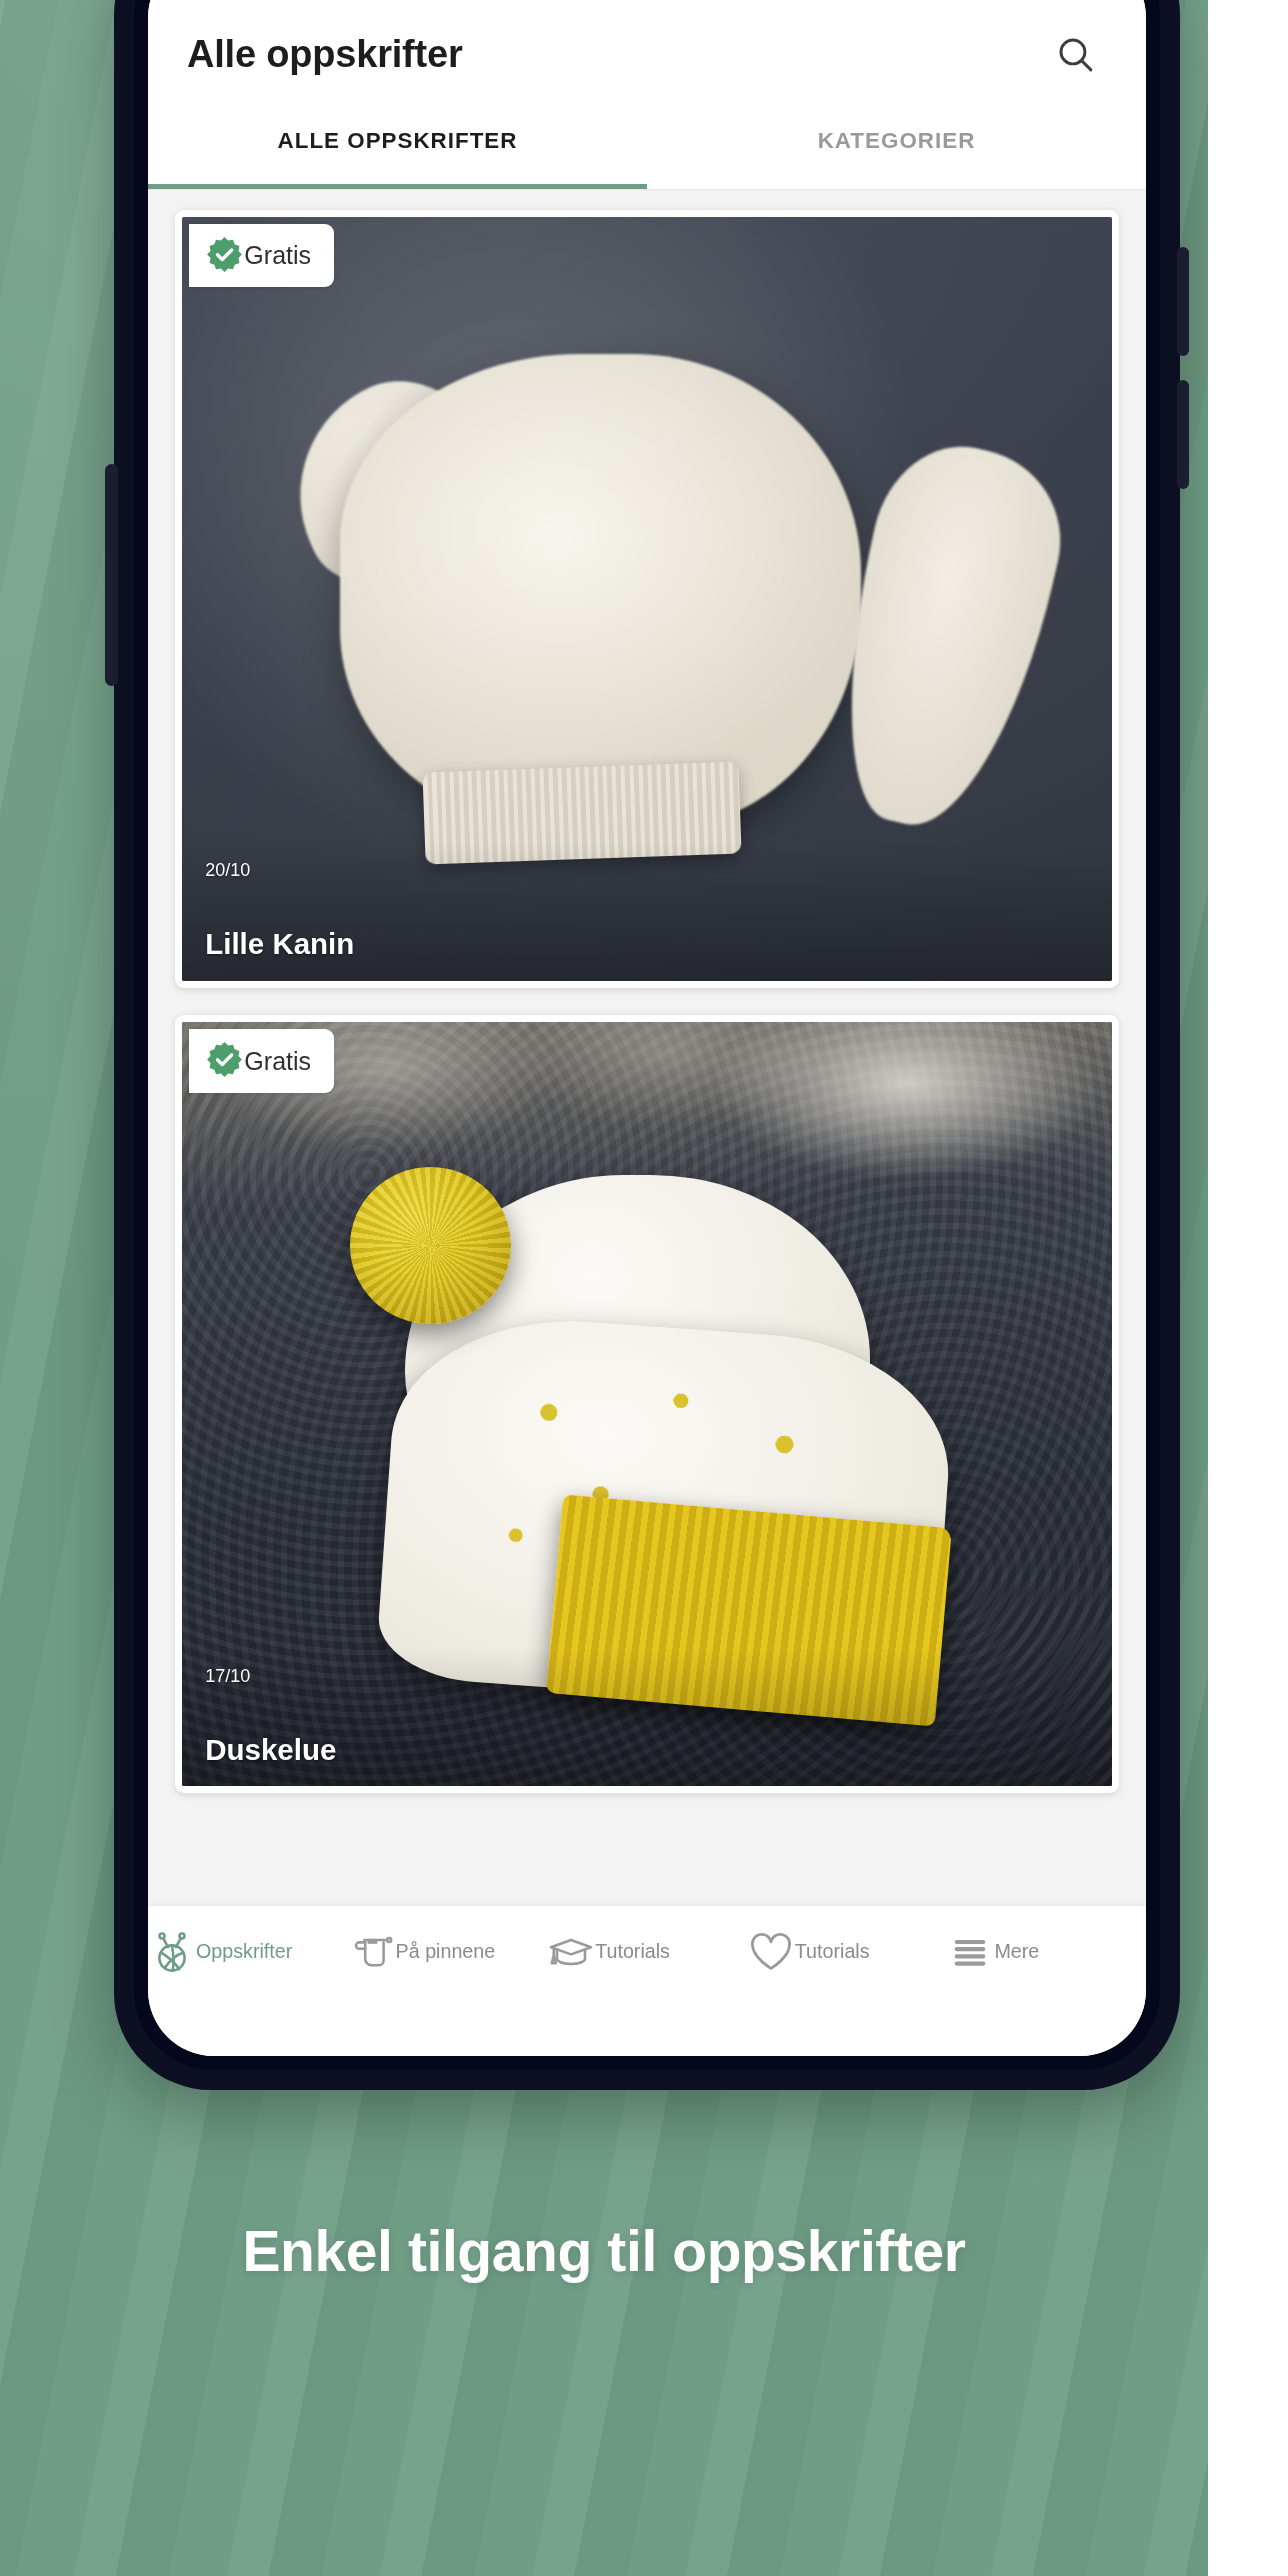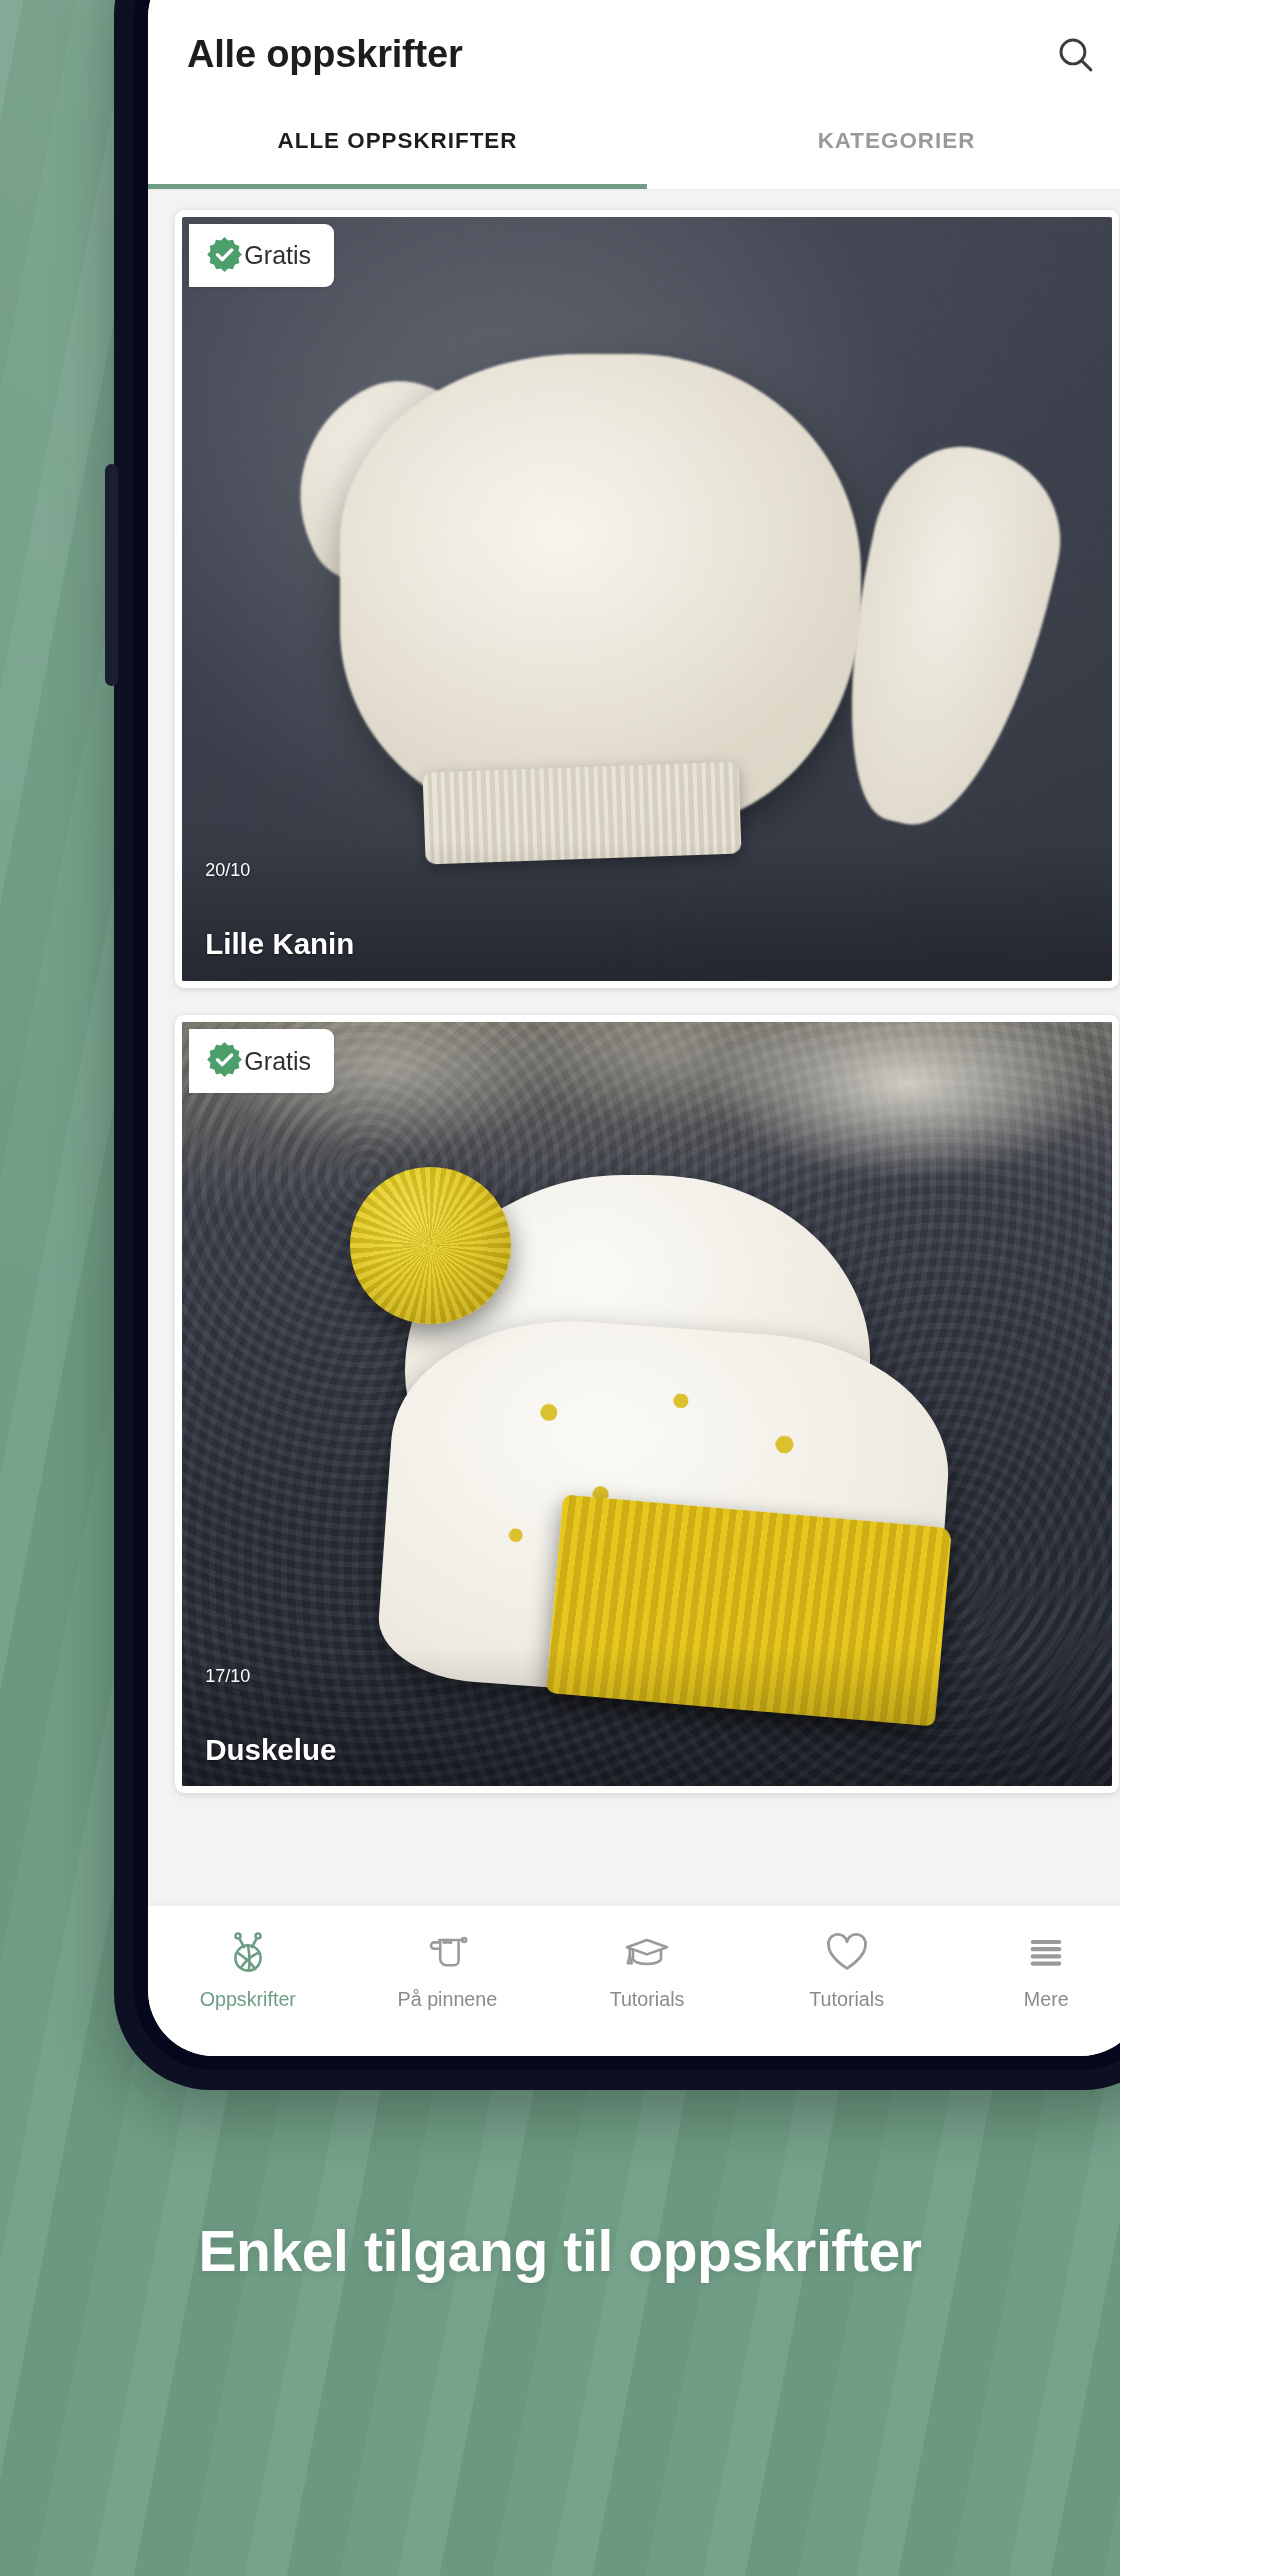--- a/index.html
+++ b/index.html
@@ -7,21 +7,21 @@
   html, body {
     width: 1288px;
     height: 2576px;
     overflow: hidden;
     font-family: "Liberation Sans", sans-serif;
   }
 
   
   #promo-bg {
     position: relative;
-    width: 1120px;
+    width: 1208px;
     height: 2576px;
     background: #6f9d85;
     overflow: hidden;
   }
   .bg-rays {
     position: absolute;
     inset: -20%;
     background: repeating-linear-gradient(
       101deg,
       rgba(255,255,255,0.055) 0px,
@@ -328,23 +328,22 @@
     background: #ffffff;
     display: flex;
     align-items: flex-start;
     padding-top: 18px;
     box-shadow: 0 -0.9px 5.4px rgba(0,0,0,0.06);
     z-index: 6;
   }
   .nav-item {
     flex: 1;
     display: flex;
-    flex-direction: column;
+    flex-direction: row;
     align-items: center;
-    gap: 9px;
     cursor: pointer;
   }
   .nav-icon { height: 55px; display: flex; align-items: center; justify-content: center; }
   .nav-label { font-size: 19.7px; color: #8b8b8b; }
   .nav-item.active .nav-label { color: #6f9d85; }
 
   
   #promo-caption {
     position: absolute;
     left: 0; right: 0;

